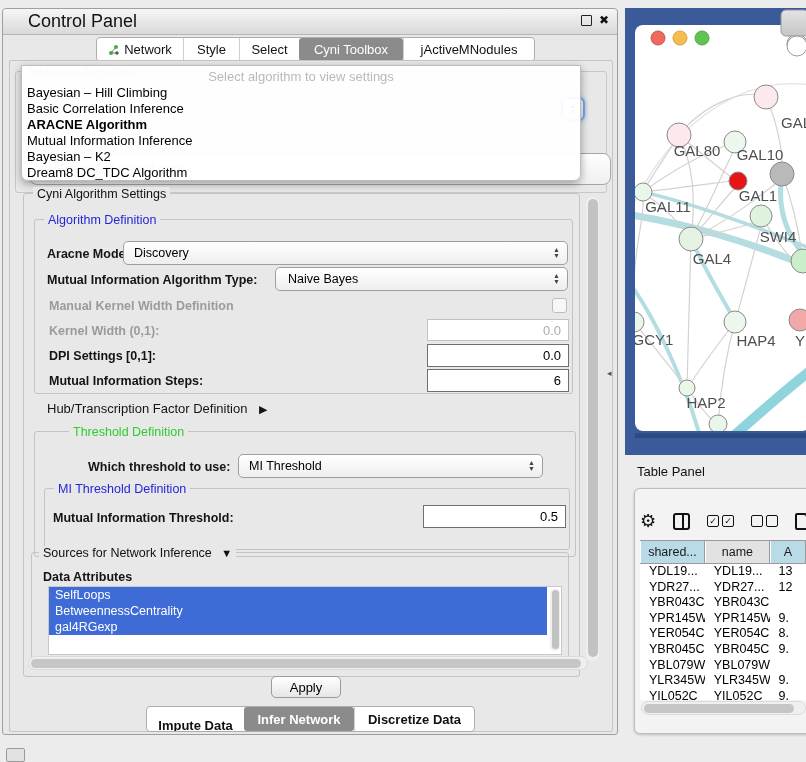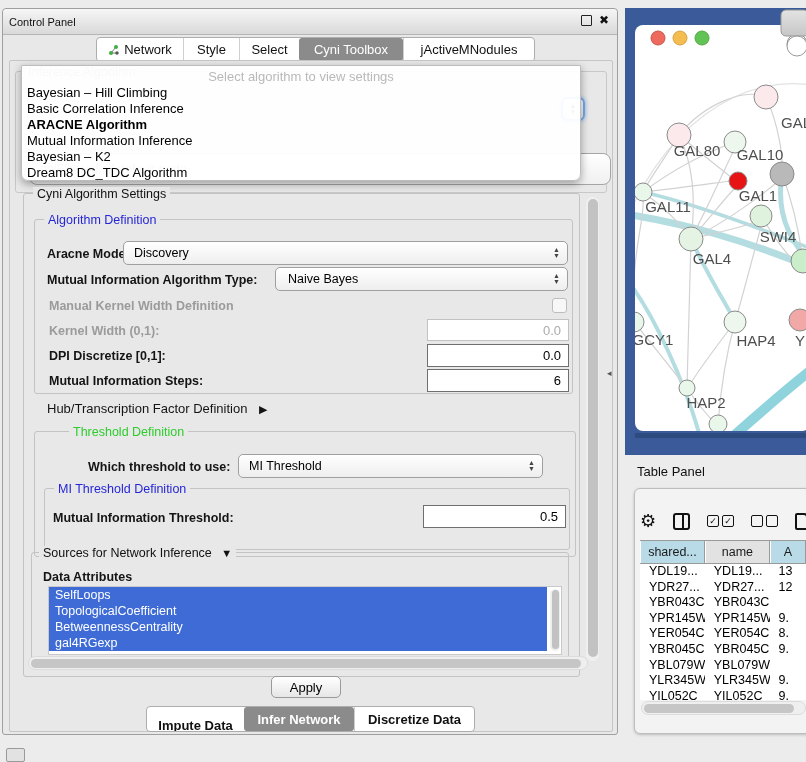--- a/index.html
+++ b/index.html
@@ -4,21 +4,21 @@
 <style>
   html,body{margin:0;padding:0;}
   .screen{position:relative;width:806px;height:762px;background:#ececec;overflow:hidden;
     font-family:"Liberation Sans","DejaVu Sans",sans-serif;color:#1a1a1a;}
   
   .cpanel{position:absolute;left:2px;top:8px;width:616px;height:727px;background:#e8e8e8;
     border:1px solid #9f9f9f;border-radius:4px 4px 3px 3px;box-sizing:border-box;}
   .cp-titlebar{position:absolute;left:0;top:0;right:0;height:25px;
     background:linear-gradient(#f6f6f6,#d9d9d9);border-bottom:1px solid #b5b5b5;
     border-radius:4px 4px 0 0;display:flex;align-items:center;}
-  .cp-title{font-size:11px;margin-left:6px;color:#111;}
+  .cp-title{font-size:18px;margin-left:25px;color:#111;}
   .win-btns{position:absolute;right:8px;top:5px;display:flex;gap:7px;align-items:center;}
   .float-ico{width:9px;height:9px;border:1.6px solid #222;border-radius:1px;}
   .close-ico{font-size:12px;font-weight:bold;color:#111;line-height:12px;}
   
   .tabbar{position:absolute;display:flex;background:#fff;border:1px solid #adadad;
     border-radius:4px;overflow:hidden;font-size:13px;}
   .tabbar .tab{display:flex;align-items:center;justify-content:center;gap:4px;
     white-space:nowrap;box-sizing:border-box;color:#111;}
   .tabbar .tab + .tab{border-left:1px solid #cfcfcf;}
   .tabbar .tab.sel{background:#8b8b8b;color:#fff;border-left:none;border-radius:3px;}
@@ -182,21 +182,21 @@
     </div>
 
     <div class="lbl dis" style="left:46px;top:290px;">Manual Kernel Width Definition</div>
     <div class="chk" style="left:549px;top:289px;"></div>
 
     <div class="lbl dis" style="left:46px;top:315px;font-weight:bold;">Kernel Width (0,1):</div>
     <div class="fld dis" style="left:424px;top:310px;width:142px;height:22px;">
       <span>0.0</span>
     </div>
 
-    <div class="lbl" style="left:46px;top:340px;">DPI Discretize [0,1]:</div>
+    <div class="lbl" style="left:46px;top:340px;">DPI Settings [0,1]:</div>
     <div class="fld" style="left:424px;top:335px;width:142px;height:23px;">
       <span>0.0</span>
     </div>
 
     <div class="lbl" style="left:46px;top:365px;">Mutual Information Steps:</div>
     <div class="fld" style="left:424px;top:360px;width:142px;height:23px;">
       <span>6</span>
     </div>
 
     <div class="lbl" style="left:44px;top:392px;font-weight:normal;font-size:13px;">
@@ -227,21 +227,20 @@
     <div class="grp" style="left:28px;top:543px;width:538px;height:110px;"></div>
     <div class="grp-label" style="left:36px;top:537px;color:#111;">
       <span>Sources for Network Inference</span>
       <span class="tri" style="margin-left:6px;">▼</span>
     </div>
     <div class="lbl" style="left:40px;top:561px;">Data Attributes</div>
 
     <div class="attr-list" style="left:45px;top:577px;width:512px;height:67px;">
       <div id="attr-items">
           <div class="attr-item">SelfLoops</div>
-          <div class="attr-item">TopologicalCoefficient</div>
           <div class="attr-item">BetweennessCentrality</div>
           <div class="attr-item">gal4RGexp</div>
         </div>
       <div class="sbv" style="right:1px;top:2px;width:10px;height:62px;">
         <div class="th" style="top:1px;height:59px;"></div>
       </div>
     </div>
 
     <div class="sbh" style="left:25px;top:647px;width:558px;height:12px;">
       <div class="th" style="left:2px;width:550px;"></div>

